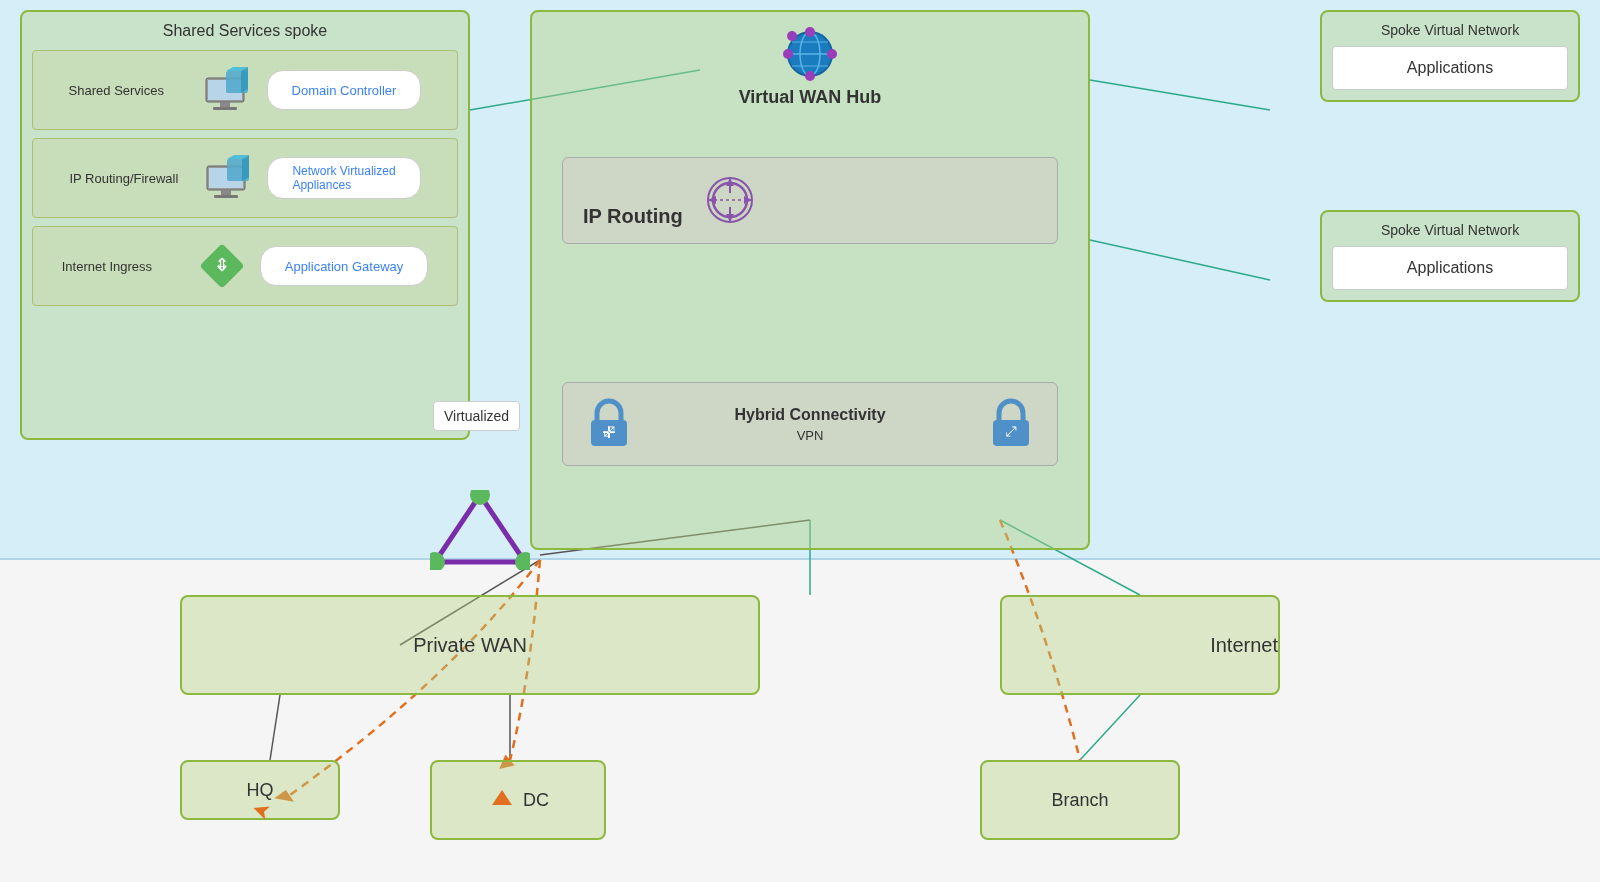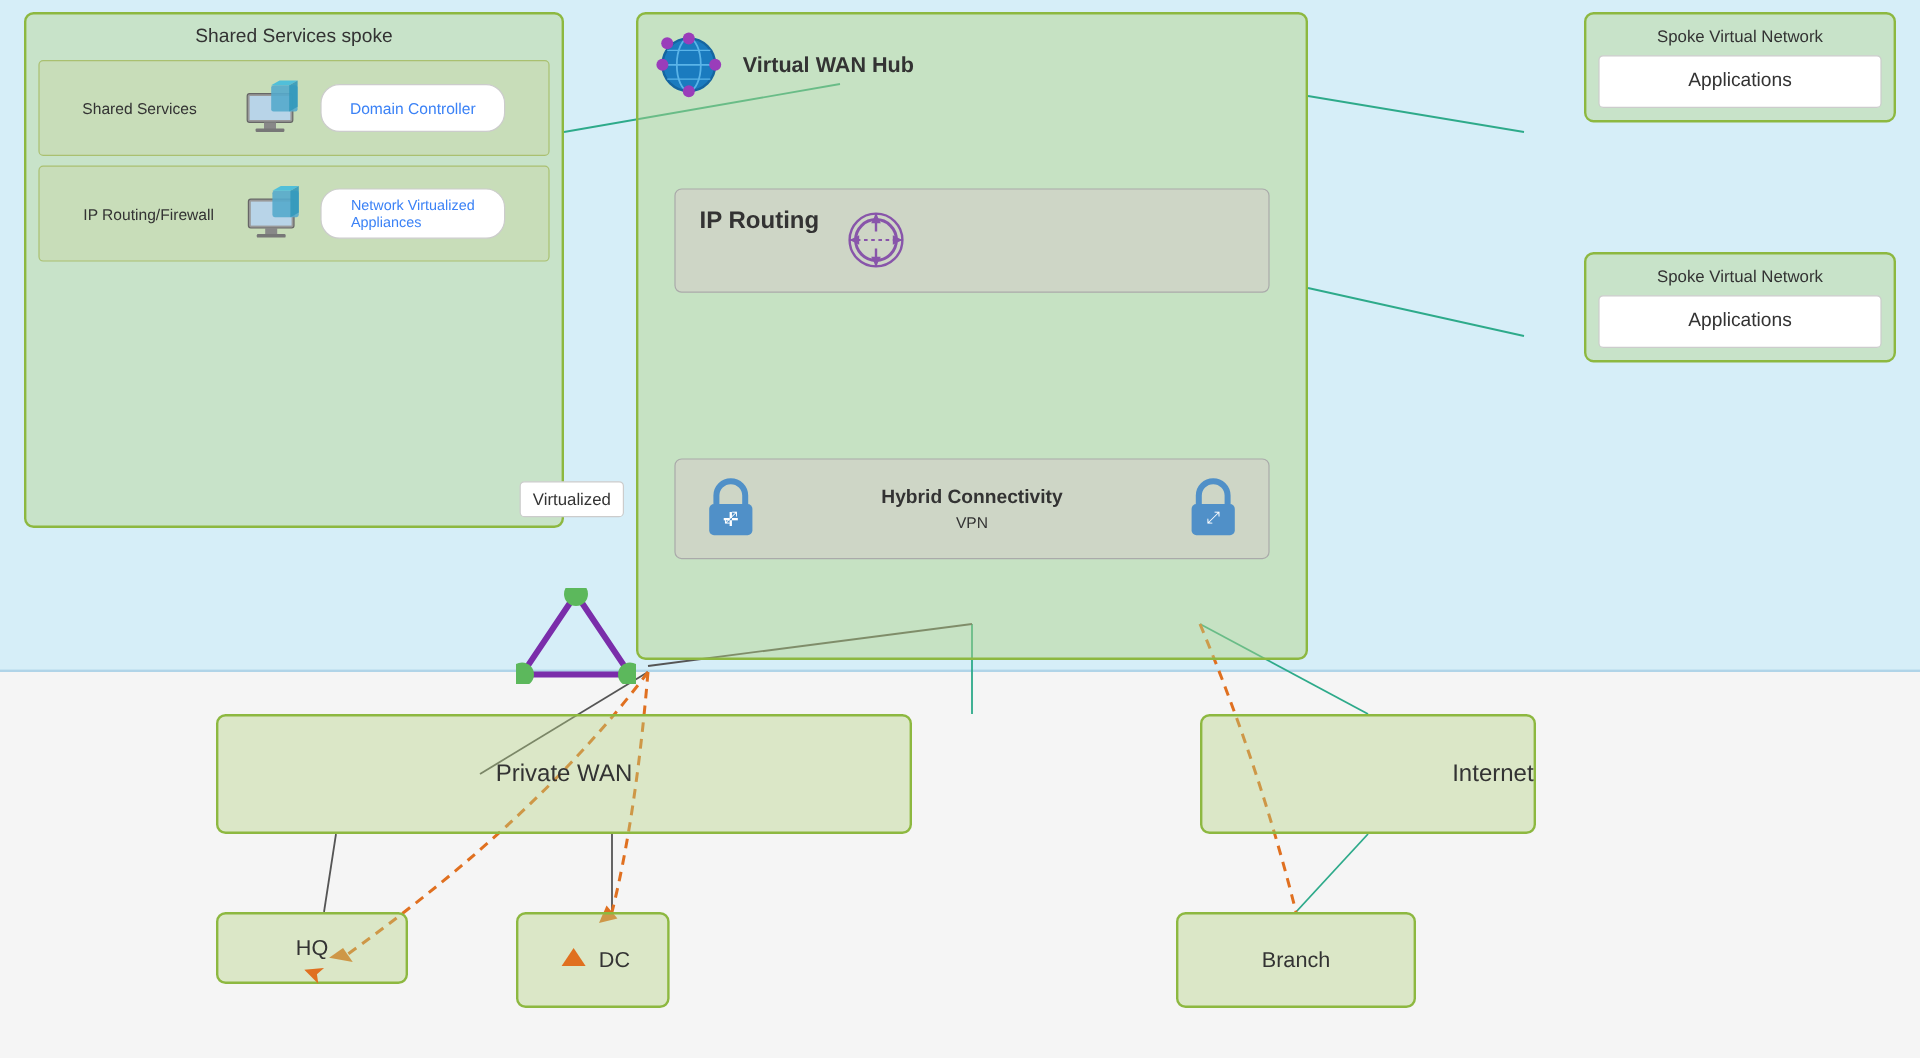--- a/index.html
+++ b/index.html
@@ -101,42 +101,43 @@
       height: 540px;
       background: rgba(180, 210, 130, 0.45);
       border: 2px solid #8db840;
       border-radius: 8px;
       padding: 10px;
     }
 
     .wan-hub-header {
       display: flex;
       align-items: center;
-      justify-content: flex-start;
+      justify-content: space-between;
       margin-bottom: 15px;
+      flex-direction: column;
     }
 
     .wan-hub-title {
       font-size: 18px;
       color: #333;
       font-weight: 600;
     }
 
     
     .ip-routing-box {
       position: absolute;
       top: 145px;
       left: 30px;
       right: 30px;
       background: rgba(210, 210, 200, 0.7);
       border: 1px solid #aaa;
       border-radius: 6px;
       padding: 15px 20px;
       display: flex;
-      align-items: flex-start;
+      align-items: flex-end;
     }
 
     .ip-routing-label {
       font-size: 20px;
       font-weight: 600;
       color: #333;
       margin-right: 20px;
     }
 
     
@@ -245,21 +246,21 @@
       align-items: center;
       justify-content: center;
       font-size: 18px;
       color: #333;
     }
 
     .dc-box {
       position: absolute;
       top: 760px;
       left: 430px;
-      width: 128px;
+      width: 176px;
       height: 80px;
       background: rgba(180, 210, 130, 0.4);
       border: 2px solid #8db840;
       border-radius: 8px;
       display: flex;
       align-items: center;
       justify-content: center;
       font-size: 18px;
       color: #333;
     }
@@ -365,20 +366,33 @@
         <rect x="12" y="44" width="24" height="3" rx="1" fill="#777"></rect>
         <rect x="25" y="8" width="22" height="22" rx="2" fill="#55aacc" opacity="0.9"></rect>
         <polygon points="25,8 32,4 47,4 40,8" fill="#44bbdd" opacity="0.9"></polygon>
         <polygon points="47,4 47,26 40,30 40,8" fill="#3399bb" opacity="0.9"></polygon>
       </svg>
     </div>
     <div class="service-box" style="white-space:pre-line; font-size:12px;">Network  Virtualized
 Appliances</div>
   </div>
 
+  <div class="service-row">
+    <div class="service-label">Internet Ingress</div>
+    <div class="service-icon">
+
+      <svg width="52" height="52" viewBox="0 0 52 52">
+        <rect x="10" y="10" width="32" height="32" rx="4" fill="#5cb85c" transform="rotate(45 26 26)"></rect>
+
+        <text x="26" y="31" text-anchor="middle" font-size="18" fill="white">⇕</text>
+        <text x="26" y="29" text-anchor="middle" font-size="16" fill="white">↔</text>
+      </svg>
+    </div>
+    <div class="service-box">Application Gateway</div>
+  </div>
 </div>
 
 <div class="wan-hub">
   <div class="wan-hub-header">
 
     <svg width="65" height="65" viewBox="0 0 65 65">
       <circle cx="32" cy="32" r="22" fill="#1a7bbf" stroke="#1565a0" stroke-width="2"></circle>
       <ellipse cx="32" cy="32" rx="10" ry="22" fill="none" stroke="#5ab4e8" stroke-width="1.5"></ellipse>
       <line x1="10" y1="32" x2="54" y2="32" stroke="#5ab4e8" stroke-width="1.5"></line>
       <line x1="14" y1="20" x2="50" y2="20" stroke="#5ab4e8" stroke-width="1"></line>

